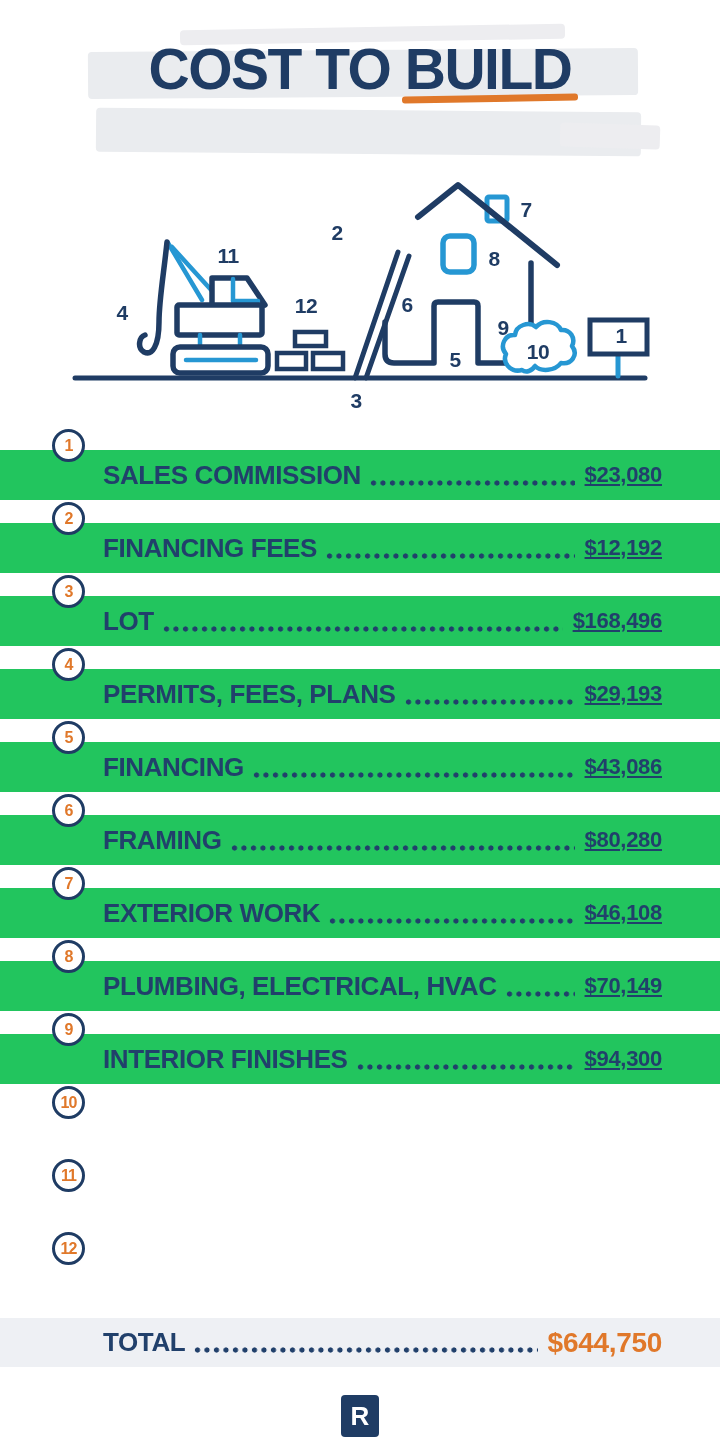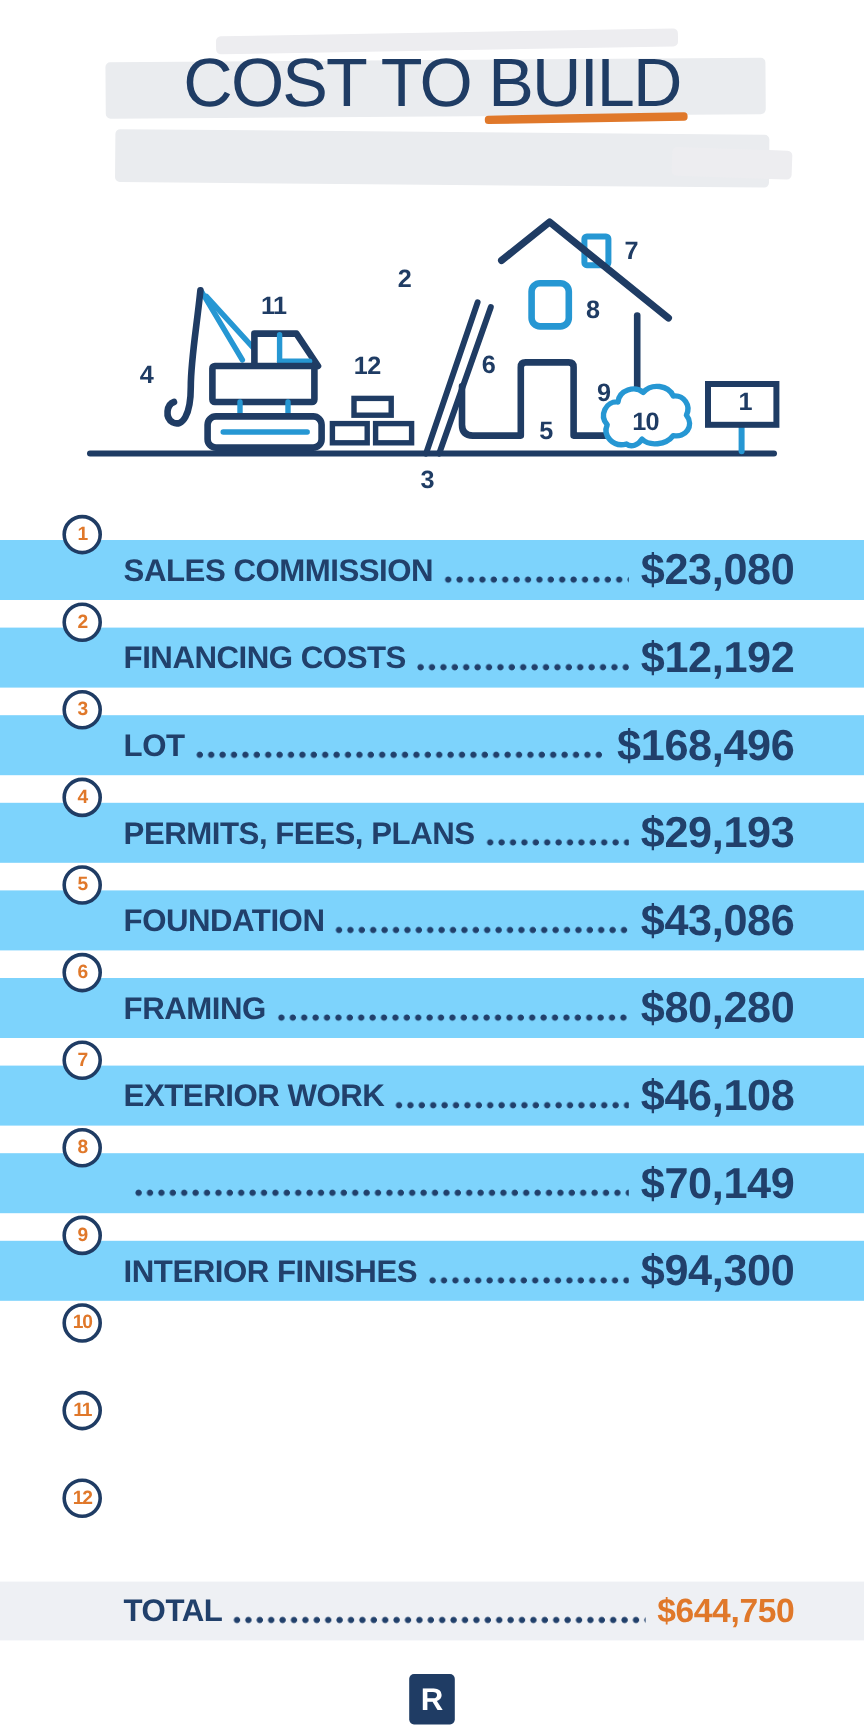--- a/index.html
+++ b/index.html
@@ -10,21 +10,21 @@
   }
   
   .header{position:absolute;top:0;left:0;width:720px;height:170px;}
   .brush{position:absolute;background:#ededf0;border-radius:4px;}
   .b1{top:27px;left:180px;width:385px;height:15px;transform:rotate(-1deg);}
   .b2{top:50px;left:88px;width:550px;height:47px;transform:rotate(-0.4deg);background:#eaecef;}
   .b3{top:110px;left:96px;width:545px;height:44px;transform:rotate(0.5deg);background:#eaecef;}
   .b4{top:124px;left:560px;width:100px;height:24px;transform:rotate(2deg);}
   .title{
     position:relative;z-index:2;text-align:center;margin:0;padding-top:40px;
-    font-size:57px;line-height:59px;font-weight:normal;letter-spacing:-1.5px;color:#1f3c64;
+    font-size:57px;line-height:59px;font-weight:bold;letter-spacing:-1.5px;color:#1f3c64;
   }
   .hl{position:relative;display:inline-block;}
   .hl::after{
     content:"";position:absolute;left:-3px;right:-6px;bottom:-3px;height:7px;
     background:#e0782a;border-radius:3px;transform:rotate(-1deg);
   }
   
   .illustration{position:absolute;top:170px;left:0;width:720px;height:250px;}
   .illustration svg{position:absolute;top:0;left:0;}
   .marker{
@@ -34,30 +34,30 @@
   
   .list{position:absolute;top:427px;left:0;width:720px;}
   .row{position:relative;height:73px;}
   .badge{
     position:absolute;left:52px;top:2px;width:27px;height:27px;
     border:3.5px solid #1f3c64;border-radius:50%;background:#ffffff;
     display:flex;align-items:center;justify-content:center;
     font-size:16px;font-weight:bold;color:#e0782a;z-index:2;letter-spacing:-1px;
   }
   .strip{
-    position:absolute;left:0;right:0;top:23px;height:50px;background:#7dd3fc;
+    position:absolute;left:0;right:0;top:23px;height:50px;background:#22c55e;
     display:flex;align-items:center;padding:0 58px 0 103px;box-sizing:border-box;
   }
   .label{font-size:26px;font-weight:bold;color:#21406b;letter-spacing:-0.4px;white-space:nowrap;}
   .leader{
     flex:1;height:6px;align-self:flex-end;margin:0 10px 14px 8px;
     background-image:radial-gradient(circle at 4.5px 3px,#21406b 2.3px,rgba(0,0,0,0) 2.9px);
     background-size:9.5px 6px;background-repeat:repeat-x;
   }
-  .value{font-size:36px;font-weight:bold;color:#21406b;letter-spacing:-0.3px;white-space:nowrap;}
+  .value{font-size:22px;font-weight:bold;color:#21406b;letter-spacing:-0.3px;white-space:nowrap;text-decoration:underline;}
   
   .total-row{position:relative;height:54px;margin-top:15px;}
   .total-strip{
     position:absolute;left:0;right:0;top:0;height:49px;background:#eef0f4;
     display:flex;align-items:center;padding:0 58px 0 103px;box-sizing:border-box;
   }
   .total-value{font-size:28px;font-weight:bold;color:#e0782a;letter-spacing:-0.3px;white-space:nowrap;}
   
   .footer{position:absolute;top:1395px;left:0;width:720px;display:flex;justify-content:center;}
   .logo{
@@ -147,21 +147,21 @@
       <span class="leader"></span>
       <span class="value">$23,080</span>
     </div>
   </div>
 
   <div class="row">
     <div class="badge">
         <span>2</span>
       </div>
     <div class="strip">
-      <span class="label">FINANCING COSTS</span>
+      <span class="label">FINANCING FEES</span>
       <span class="leader"></span>
       <span class="value">$12,192</span>
     </div>
   </div>
 
   <div class="row">
     <div class="badge">
         <span>3</span>
       </div>
     <div class="strip">
@@ -180,21 +180,21 @@
       <span class="leader"></span>
       <span class="value">$29,193</span>
     </div>
   </div>
 
   <div class="row">
     <div class="badge">
         <span>5</span>
       </div>
     <div class="strip">
-      <span class="label">FOUNDATION</span>
+      <span class="label">FINANCING</span>
       <span class="leader"></span>
       <span class="value">$43,086</span>
     </div>
   </div>
 
   <div class="row">
     <div class="badge">
         <span>6</span>
       </div>
     <div class="strip">
@@ -213,20 +213,21 @@
       <span class="leader"></span>
       <span class="value">$46,108</span>
     </div>
   </div>
 
   <div class="row">
     <div class="badge">
         <span>8</span>
       </div>
     <div class="strip">
+      <span class="label">PLUMBING, ELECTRICAL, HVAC</span>
       <span class="leader"></span>
       <span class="value">$70,149</span>
     </div>
   </div>
 
   <div class="row">
     <div class="badge">
         <span>9</span>
       </div>
     <div class="strip">

